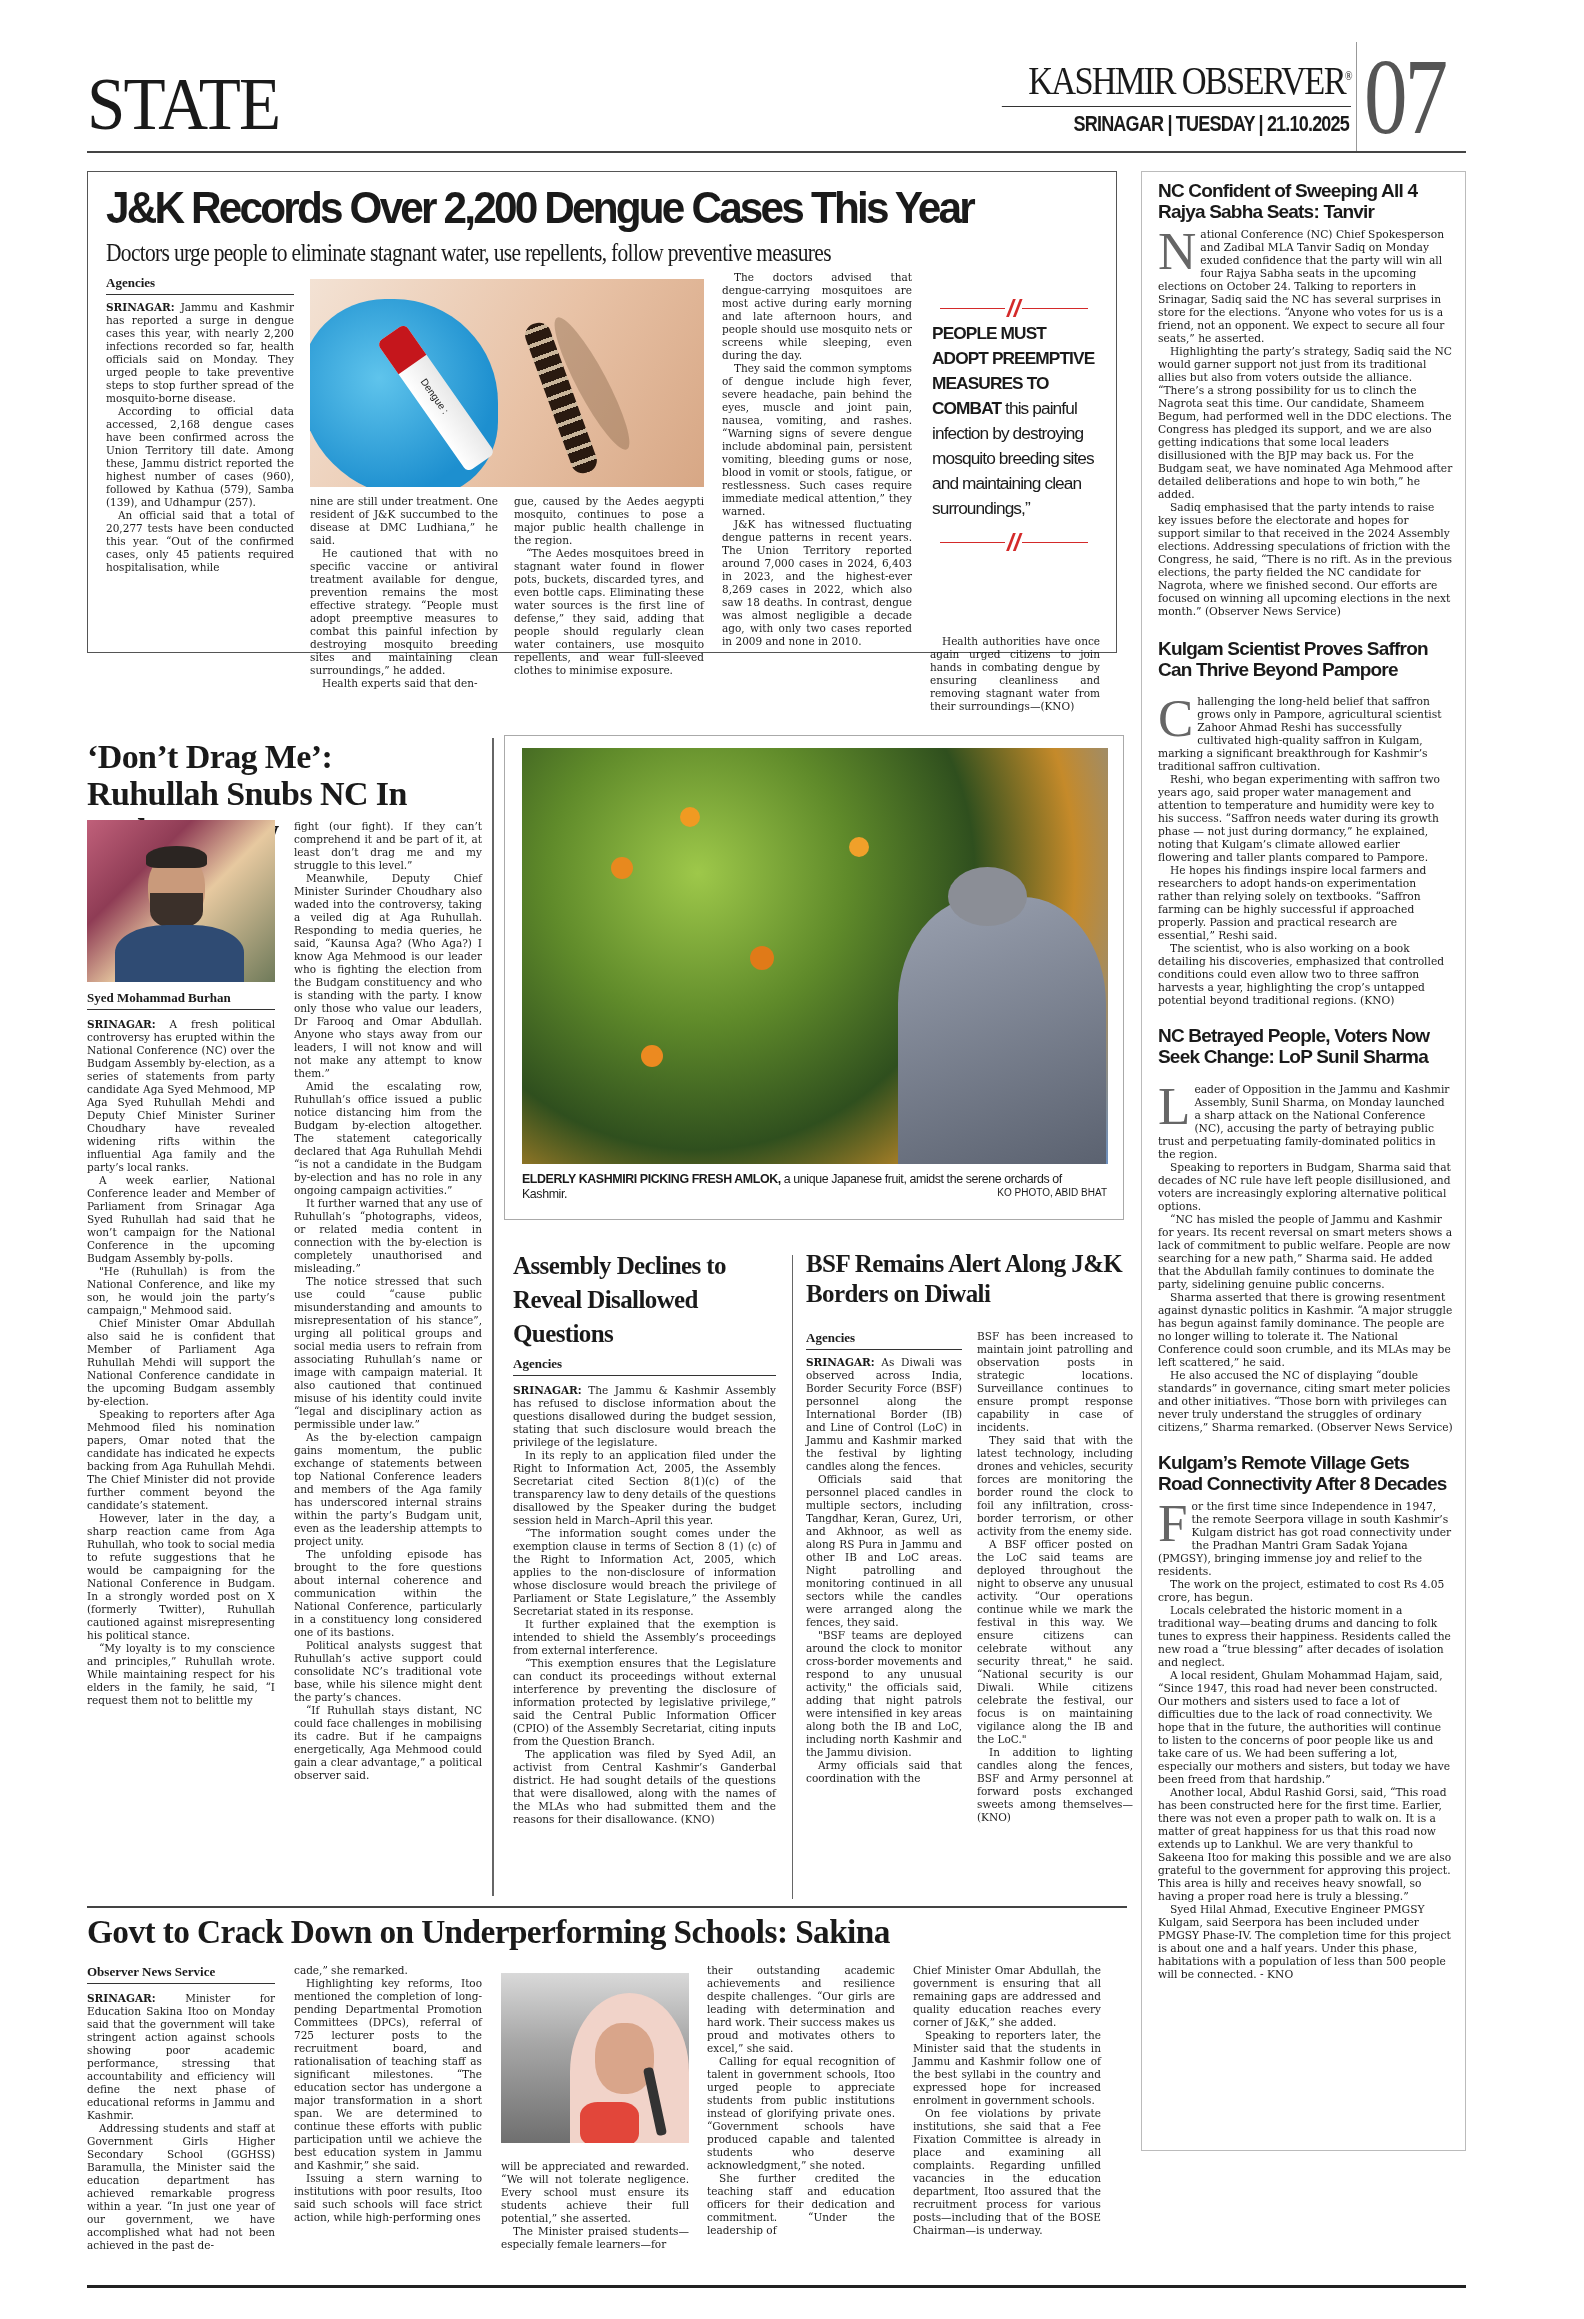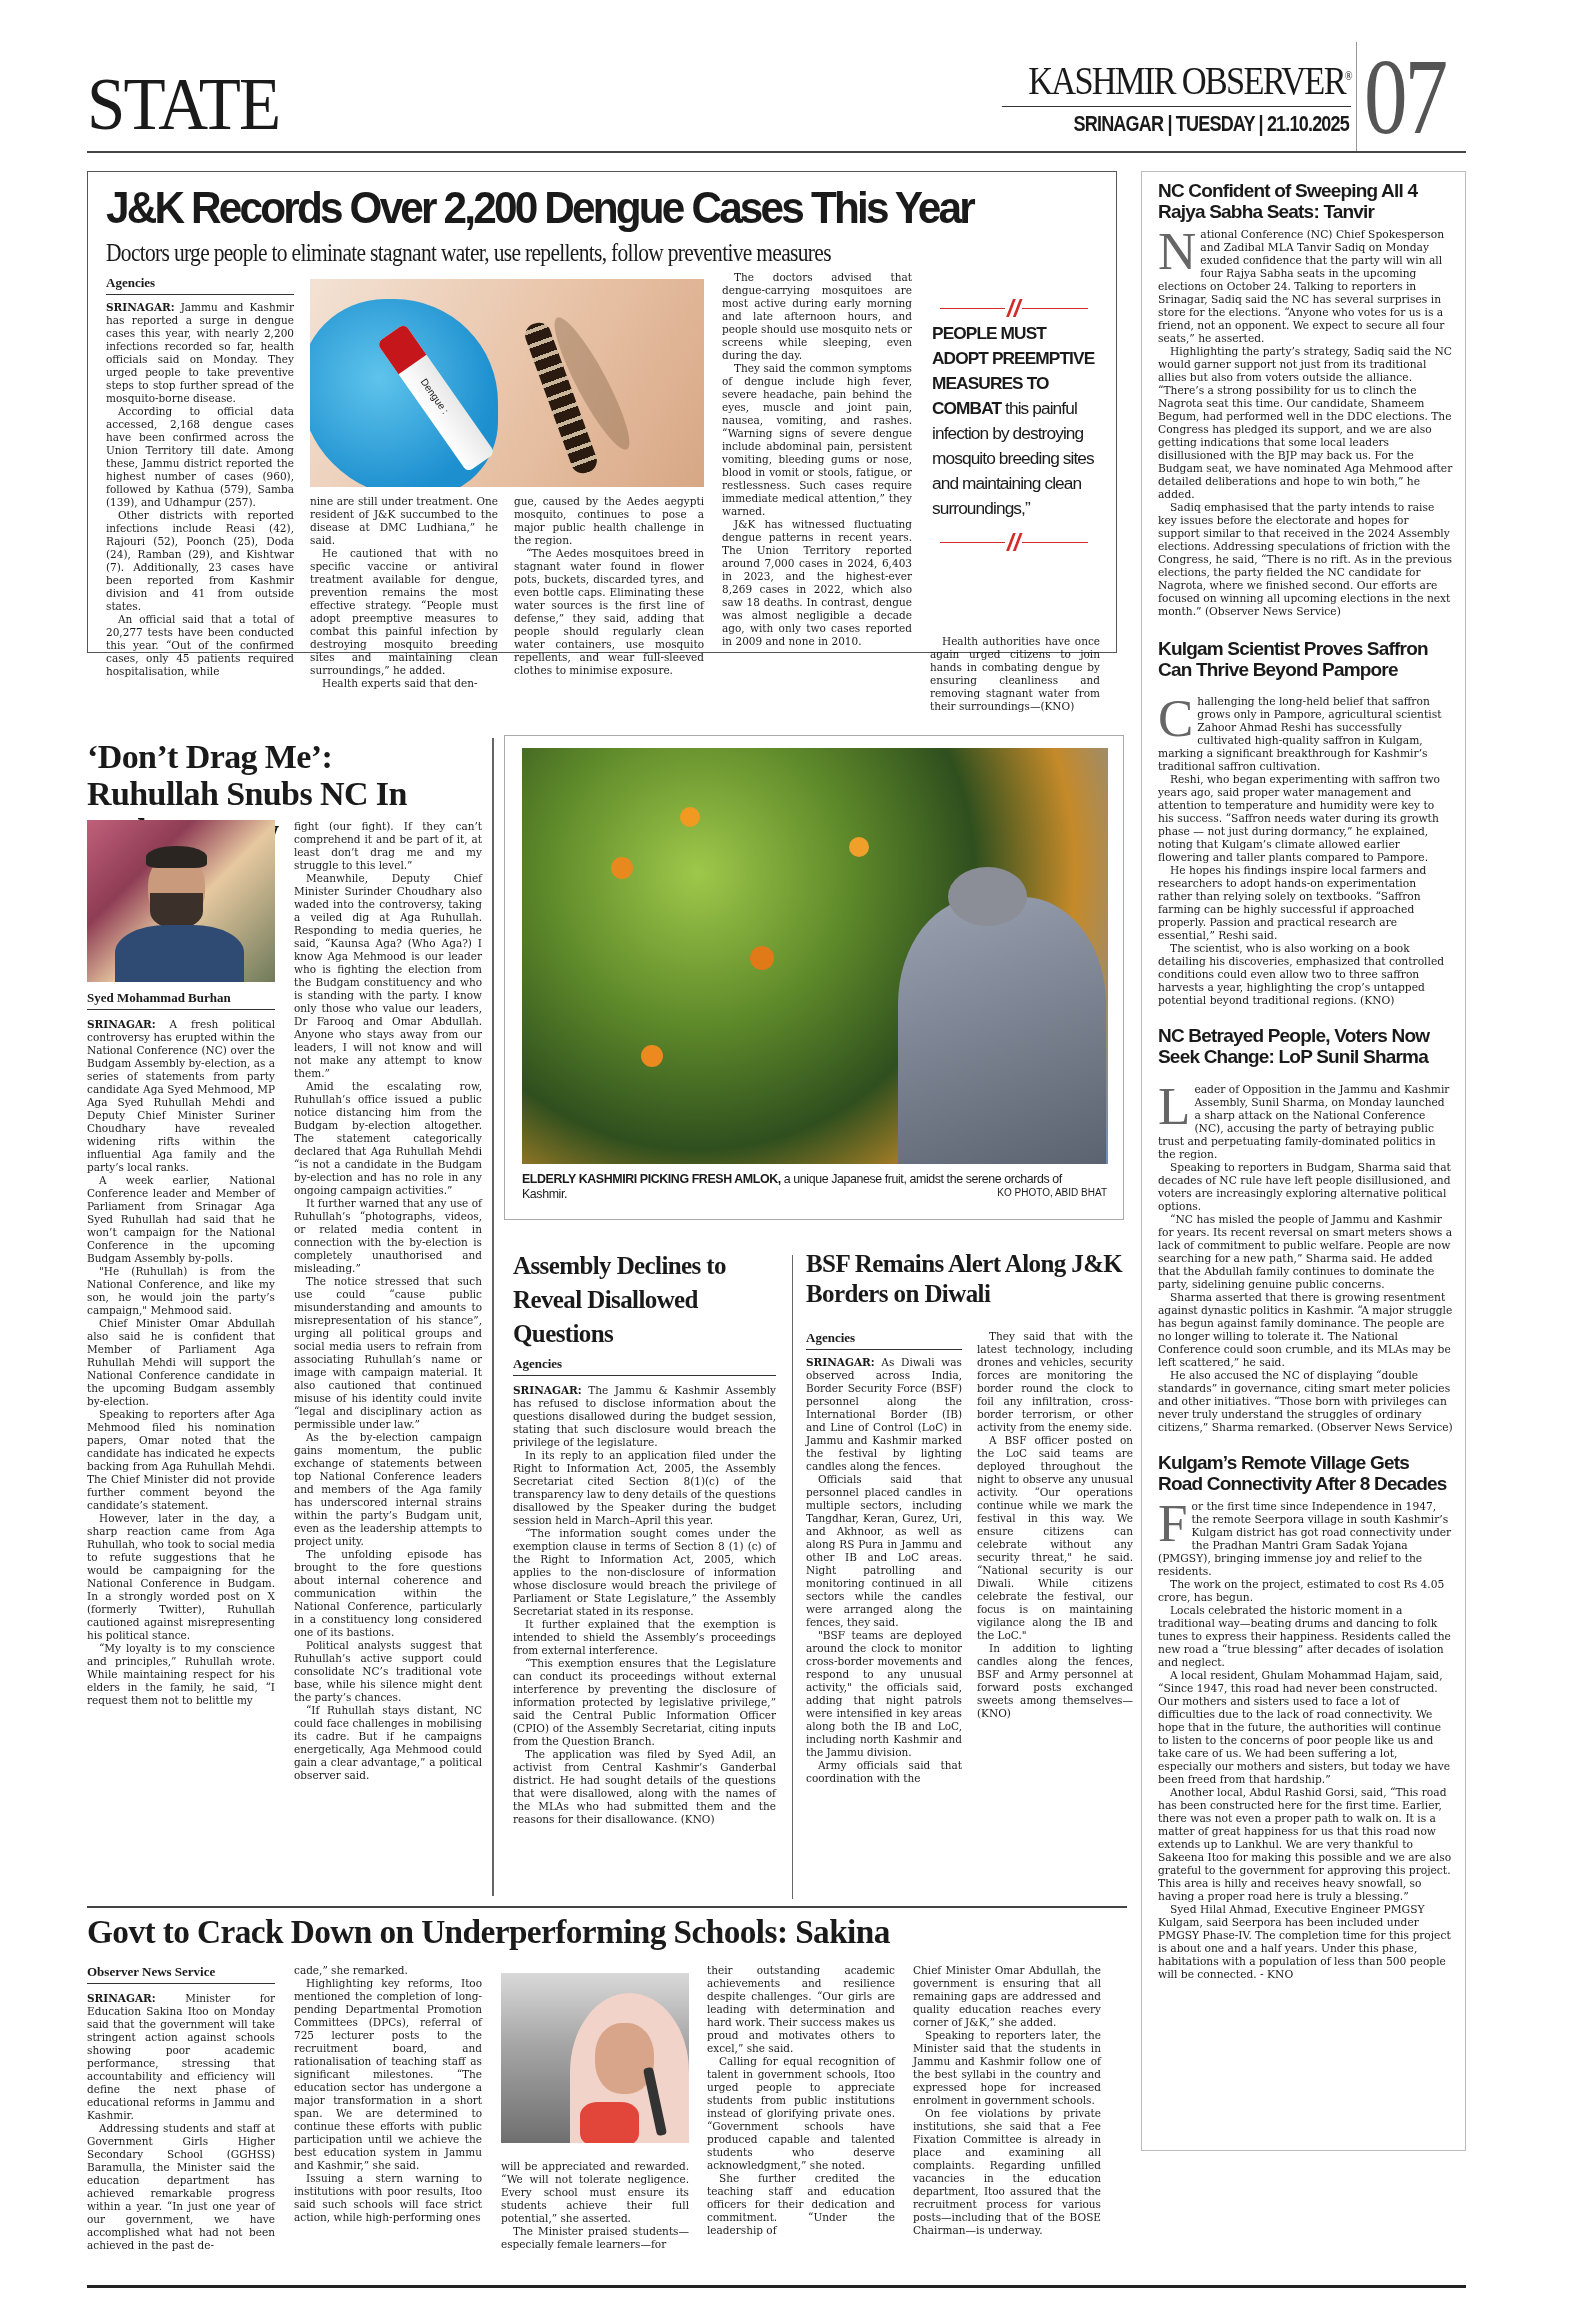--- a/index.html
+++ b/index.html
@@ -31,21 +31,20 @@
 <div class="abs rule" style="left:87px;top:151px;width:1379px;height:2px;"></div>
 
 <div class="abs box" style="left:87px;top:171px;width:1030px;height:482px;">
   <div class="abs sans-head" style="left:18px;top:10px;font-size:45px;letter-spacing:-3px;transform:scaleX(0.94);transform-origin:left;">J&amp;K Records Over 2,200 Dengue Cases This Year</div>
   <div class="abs" style="left:18px;top:67px;font-family:'Liberation Serif',serif;font-size:25px;letter-spacing:-0.8px;transform:scaleX(0.86);transform-origin:left;white-space:nowrap;">Doctors urge people to eliminate stagnant water, use repellents, follow preventive measures</div>
   <div class="abs byline" style="left:18px;top:103px;width:188px;">Agencies</div>
 
   <div class="abs" style="left:18px;top:129px;width:188px;">
       <p class="first"><span class="dateline">SRINAGAR:</span><span> Jammu and Kashmir has reported a surge in dengue cases this year, with nearly 2,200 infections recorded so far, health officials said on Monday. They urged people to take preventive steps to stop further spread of the mosquito-borne disease.</span></p>
       <p><span>According to official data accessed, 2,168 dengue cases have been confirmed across the Union Territory till date. Among these, Jammu district reported the highest number of cases (960), followed by Kathua (579), Samba (139), and Udhampur (257).</span></p>
-      <p><span>Other districts with reported infections include Reasi (42), Rajouri (52), Poonch (25), Doda (24), Ramban (29), and Kishtwar (7). Additionally, 23 cases have been reported from Kashmir division and 41 from outside states.</span></p>
       <p><span>An official said that a total of 20,277 tests have been conducted this year. “Out of the confirmed cases, only 45 patients required hospitalisation, while</span></p>
     </div>
 
   <div class="abs photo" style="left:222px;top:107px;width:394px;height:208px;background:linear-gradient(120deg,#f3e2d4 0%,#e8c2a6 55%,#d7a785 100%);">
     <div class="abs" style="left:-10px;top:20px;width:198px;height:198px;border-radius:45% 55% 40% 60%;background:radial-gradient(circle at 40% 40%,#5fc4ec,#1d8fcf 70%);"></div>
     <div class="abs" style="left:109px;top:40px;width:34px;height:158px;background:linear-gradient(90deg,#fff,#e8e8e8);transform:rotate(-35deg);border-radius:6px;">
       <div style="width:100%;height:38px;background:#c5161c;border-radius:6px 6px 0 0;"></div>
       <div style="font-family:'Liberation Sans',sans-serif;font-size:10px;transform:rotate(90deg);margin-top:30px;white-space:nowrap;">Dengue :</div>
     </div>
     <div class="abs" style="left:238px;top:40px;width:26px;height:158px;background:repeating-linear-gradient(0deg,#2a1a10 0 10px,#c9b59a 10px 14px);transform:rotate(-20deg);border-radius:12px;"></div>
@@ -179,20 +178,21 @@
 
 <div class="abs serif-head" style="left:806px;top:1249px;width:337px;font-size:25px;line-height:30px;">BSF Remains Alert Along J&amp;K Borders on Diwali</div>
 <div class="abs byline" style="left:806px;top:1330px;width:156px;">Agencies</div>
 <div class="abs" style="left:806px;top:1356px;width:156px;">
     <p class="first"><span class="dateline">SRINAGAR:</span><span> As Diwali was observed across India, Border Security Force (BSF) personnel along the International Border (IB) and Line of Control (LoC) in Jammu and Kashmir marked the festival by lighting candles along the fences.</span></p>
     <p><span>Officials said that personnel placed candles in multiple sectors, including Tangdhar, Keran, Gurez, Uri, and Akhnoor, as well as along RS Pura in Jammu and other IB and LoC areas. Night patrolling and monitoring continued in all sectors while the candles were arranged along the fences, they said.</span></p>
     <p><span>"BSF teams are deployed around the clock to monitor cross-border movements and respond to any unusual activity," the officials said, adding that night patrols were intensified in key areas along both the IB and LoC, including north Kashmir and the Jammu division.</span></p>
     <p><span>Army officials said that coordination with the</span></p>
   </div>
 <div class="abs" style="left:977px;top:1330px;width:156px;">
+    <p class="first"><span>BSF has been increased to maintain joint patrolling and observation posts in strategic locations. Surveillance continues to ensure prompt response capability in case of incidents.</span></p>
     <p><span>They said that with the latest technology, including drones and vehicles, security forces are monitoring the border round the clock to foil any infiltration, cross-border terrorism, or other activity from the enemy side.</span></p>
     <p><span>A BSF officer posted on the LoC said teams are deployed throughout the night to observe any unusual activity. “Our operations continue while we mark the festival in this way. We ensure citizens can celebrate without any security threat," he said. “National security is our Diwali. While citizens celebrate the festival, our focus is on maintaining vigilance along the IB and the LoC."</span></p>
     <p><span>In addition to lighting candles along the fences, BSF and Army personnel at forward posts exchanged sweets among themselves—(KNO)</span></p>
   </div>
 
 <div class="abs rule" style="left:87px;top:1906px;width:1040px;height:1.5px;"></div>
 <div class="abs serif-head" style="left:87px;top:1913px;font-size:34px;white-space:nowrap;transform:scaleX(0.98);transform-origin:left;">Govt to Crack Down on Underperforming Schools: Sakina</div>
 <div class="abs byline" style="left:87px;top:1964px;width:188px;">Observer News Service</div>
 <div class="abs" style="left:87px;top:1992px;width:188px;">
     <p class="first"><span class="dateline">SRINAGAR:</span><span> Minister for Education Sakina Itoo on Monday said that the government will take stringent action against schools showing poor academic performance, stressing that accountability and efficiency will define the next phase of educational reforms in Jammu and Kashmir.</span></p>

